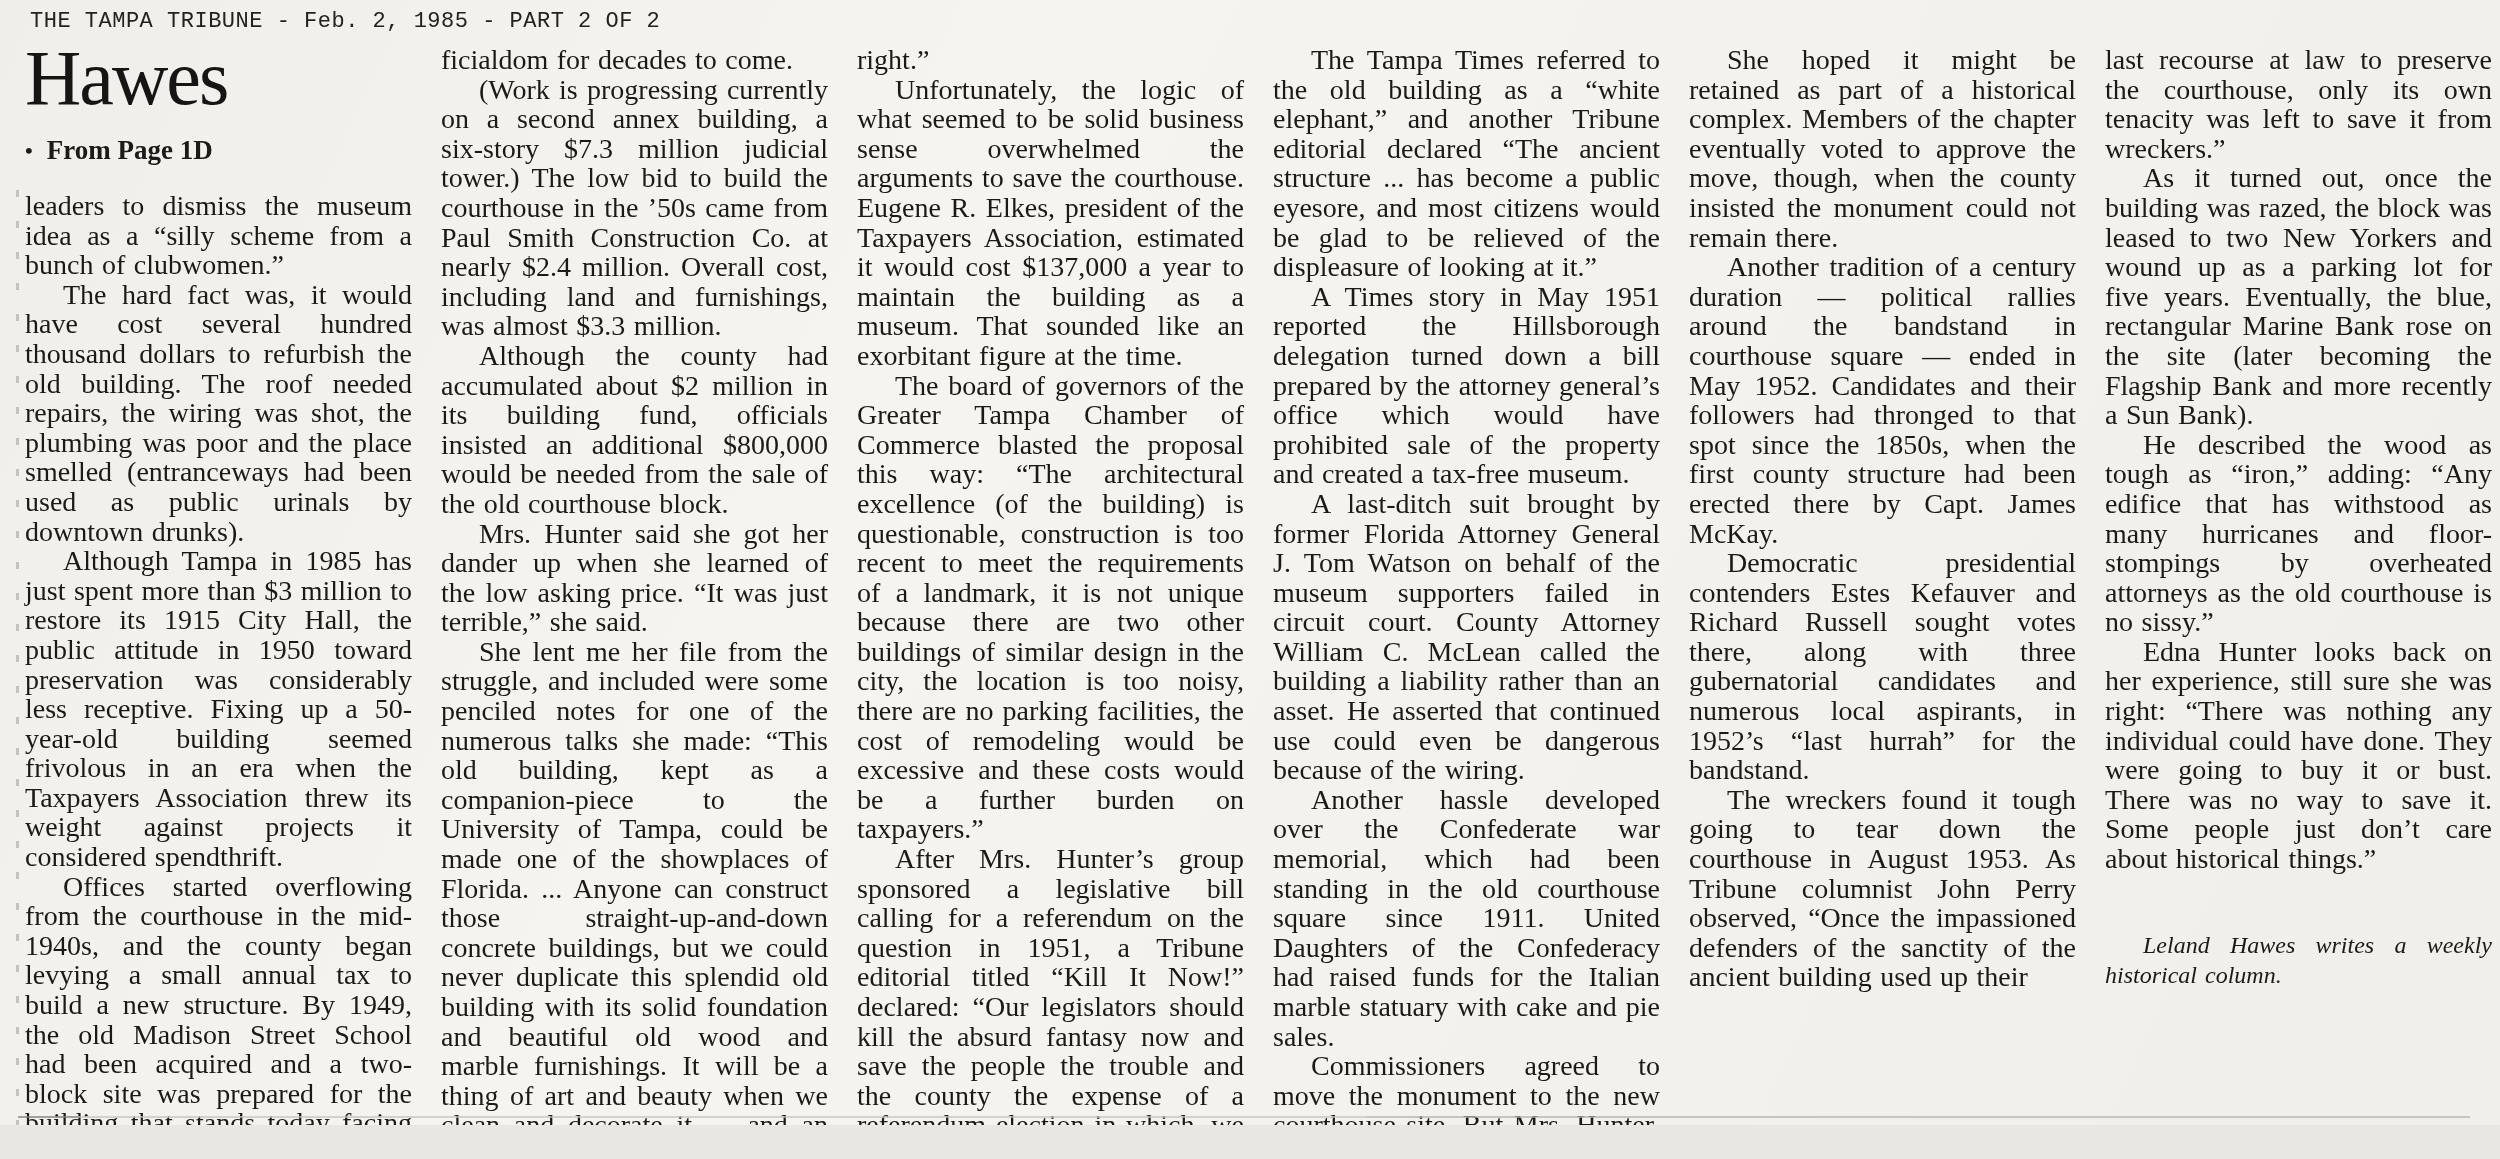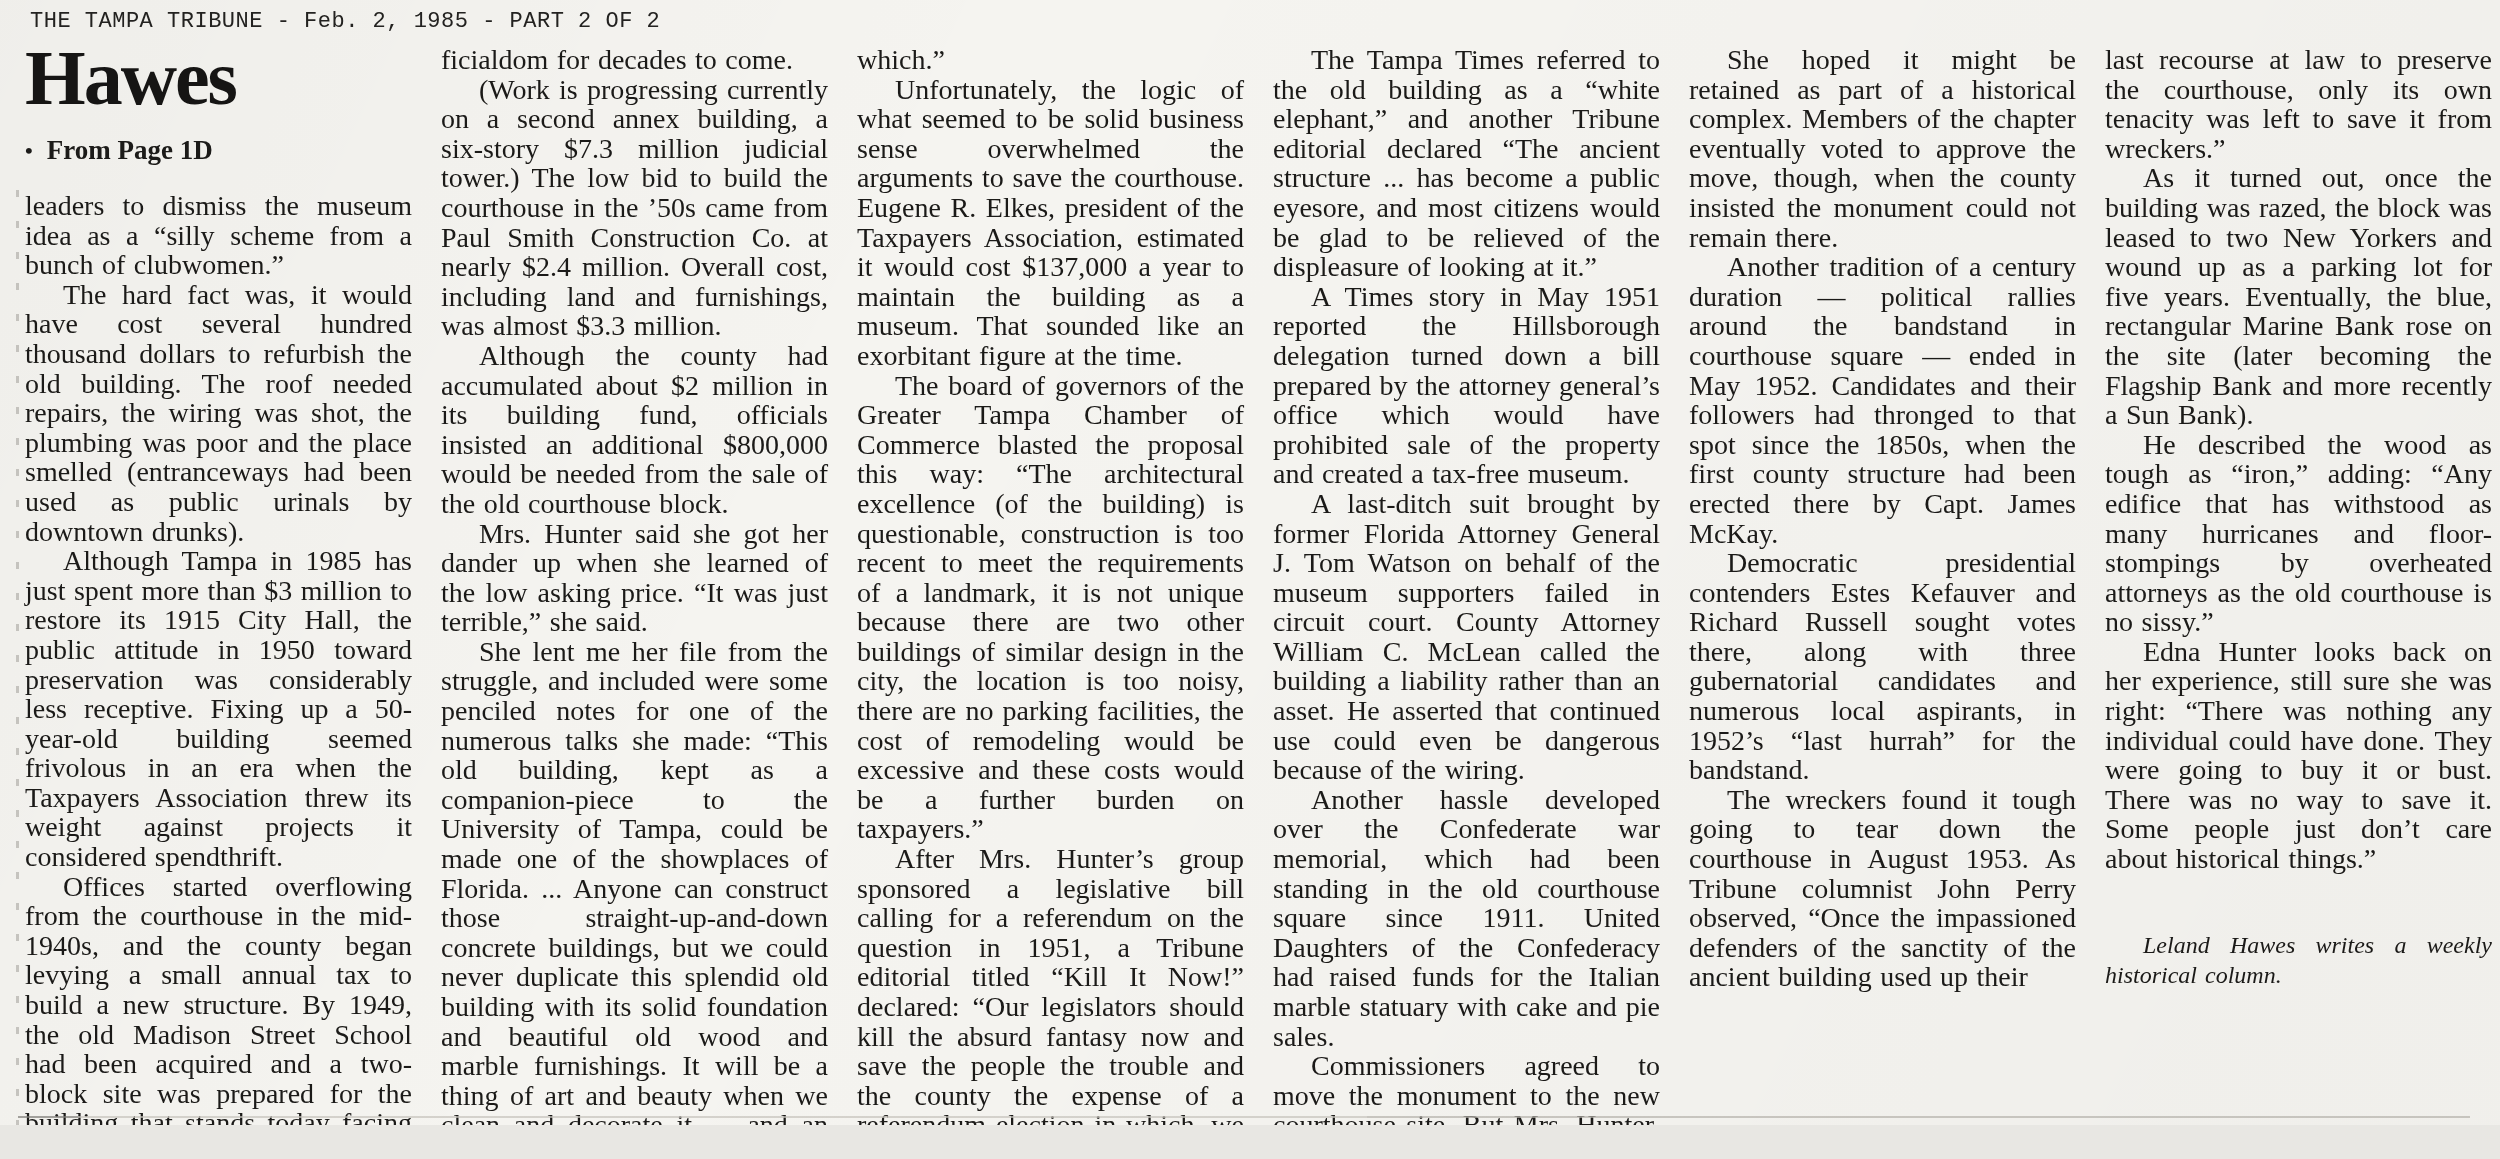--- a/index.html
+++ b/index.html
@@ -34,21 +34,21 @@
     align-items:flex-start;
   }
   .col{
     flex:0 0 387px;
     width:387px;
   }
   .article-header h1{
     margin:2px 0 0 0;
     font-size:78px;
     line-height:62px;
-    font-weight:bold;
+    font-weight:normal;
     letter-spacing:-2px;
     color:#161514;
   }
   .frompage{
     margin-top:26px;
     font-size:27px;
     font-weight:bold;
     display:flex;
     align-items:center;
     gap:14px;
@@ -126,21 +126,21 @@
           <p class="">ficialdom for decades to come.</p>
           <p class="indent">(Work is progressing currently on a second annex building, a six-story $7.3 million judicial tower.) The low bid to build the courthouse in the ’50s came from Paul Smith Construction Co. at nearly $2.4 million. Overall cost, including land and furnishings, was almost $3.3 million.</p>
           <p class="indent">Although the county had accumulated about $2 million in its building fund, officials insisted an additional $800,000 would be needed from the sale of the old courthouse block.</p>
           <p class="indent">Mrs. Hunter said she got her dander up when she learned of the low asking price. “It was just terrible,” she said.</p>
           <p class="indent">She lent me her file from the struggle, and included were some penciled notes for one of the numerous talks she made: “This old building, kept as a companion-piece to the University of Tampa, could be made one of the showplaces of Florida. ... Anyone can construct those straight-up-and-down concrete buildings, but we could never duplicate this splendid old building with its solid foundation and beautiful old wood and marble furnishings. It will be a thing of art and beauty when we clean and decorate it — and an inspiration to our builders of the fu-</p>
         </div>
     </section>
 
     <section class="col">
       <div class="coltext">
-          <p class="">which.”</p>
+          <p class="">right.”</p>
           <p class="indent">Unfortunately, the logic of what seemed to be solid business sense overwhelmed the arguments to save the courthouse. Eugene R. Elkes, president of the Taxpayers Association, estimated it would cost $137,000 a year to maintain the building as a museum. That sounded like an exorbitant figure at the time.</p>
           <p class="indent">The board of governors of the Greater Tampa Chamber of Commerce blasted the proposal this way: “The architectural excellence (of the building) is questionable, construction is too recent to meet the requirements of a landmark, it is not unique because there are two other buildings of similar design in the city, the location is too noisy, there are no parking facilities, the cost of remodeling would be excessive and these costs would be a further burden on taxpayers.”</p>
           <p class="indent">After Mrs. Hunter’s group sponsored a legislative bill calling for a referendum on the question in 1951, a Tribune editorial titled “Kill It Now!” declared: “Our legislators should kill the absurd fantasy now and save the people the trouble and the county the expense of a referendum election in which, we are confident, the intelligent, right-thinking voters of the county would overwhelmingly defeat it.”</p>
         </div>
     </section>
 
     <section class="col">
       <div class="coltext">
           <p class="indent">The Tampa Times referred to the old building as a “white elephant,” and another Tribune editorial declared “The ancient structure ... has become a public eyesore, and most citizens would be glad to be relieved of the displeasure of looking at it.”</p>
           <p class="indent">A Times story in May 1951 reported the Hillsborough delegation turned down a bill prepared by the attorney general’s office which would have prohibited sale of the property and created a tax-free museum.</p>

